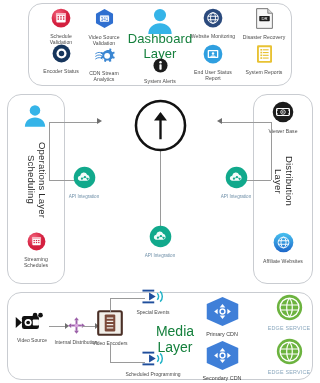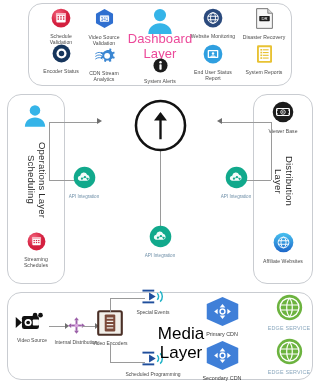--- a/index.html
+++ b/index.html
@@ -31,25 +31,25 @@
   
   .vlabel{
     position:absolute;writing-mode:vertical-rl;text-orientation:mixed;
     font-size:9.5px;color:#2b2b2b;letter-spacing:.2px;line-height:1.15;
     text-align:center;
   }
 
   
   #dash-title{
     position:absolute;left:113px;top:32px;width:94px;text-align:center;
-    font-size:13px;color:#ec4899;line-height:1.12;letter-spacing:.1px;
+    font-size:13px;color:#15803d;line-height:1.12;letter-spacing:.1px;
   }
   #media-title{
-    position:absolute;left:146px;top:324px;width:70px;text-align:center;
-    font-size:17px;color:#000000;line-height:1.12;
+    position:absolute;left:140px;top:324px;width:70px;text-align:center;
+    font-size:14px;color:#15803d;line-height:1.12;
   }
 
   
   .ln{position:absolute;background:#9a9a9a;}
   .lnh{height:1px;}
   .lnv{width:1px;}
   .arrowhead{position:absolute;width:0;height:0;}
 
   .api-cap{
     font-size:4.6px;color:#6f8fa8;line-height:1.2;margin-top:1px;

